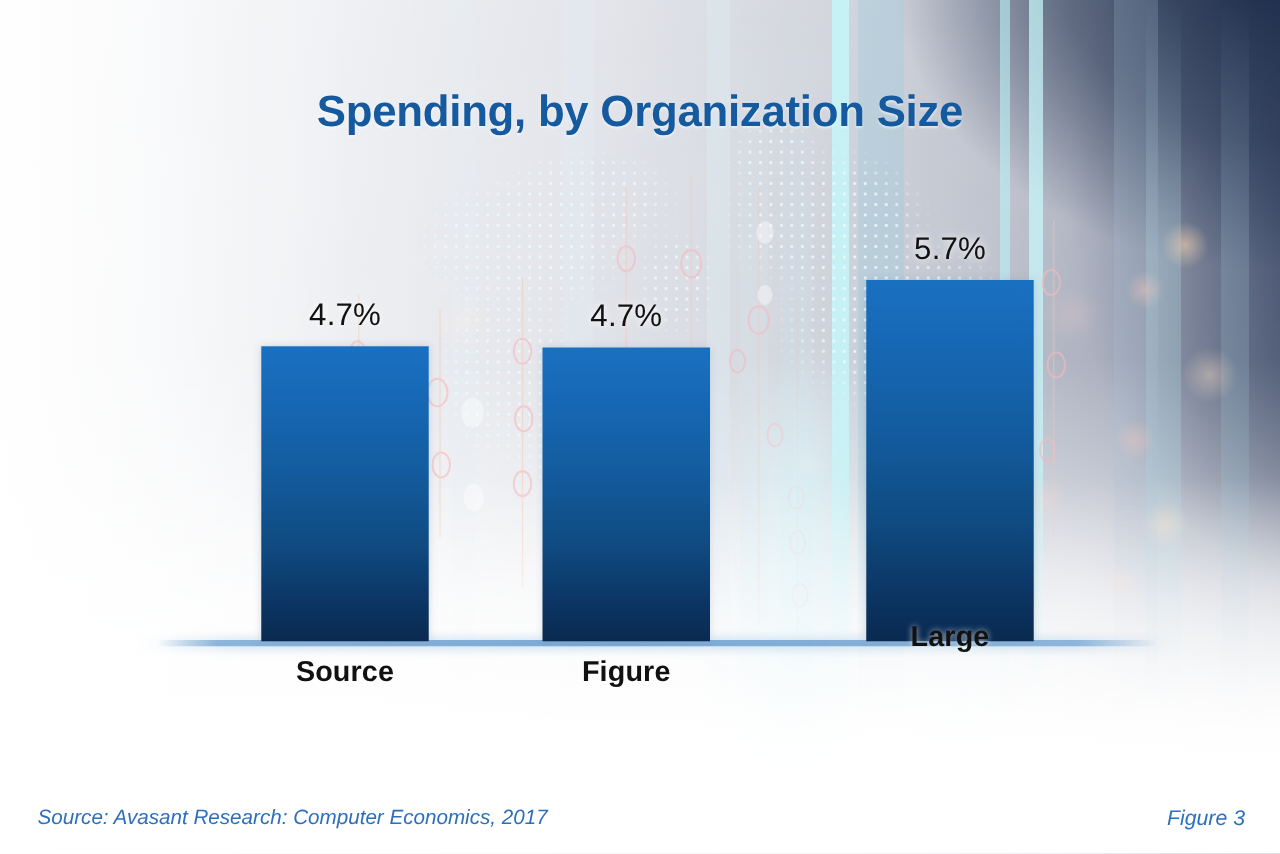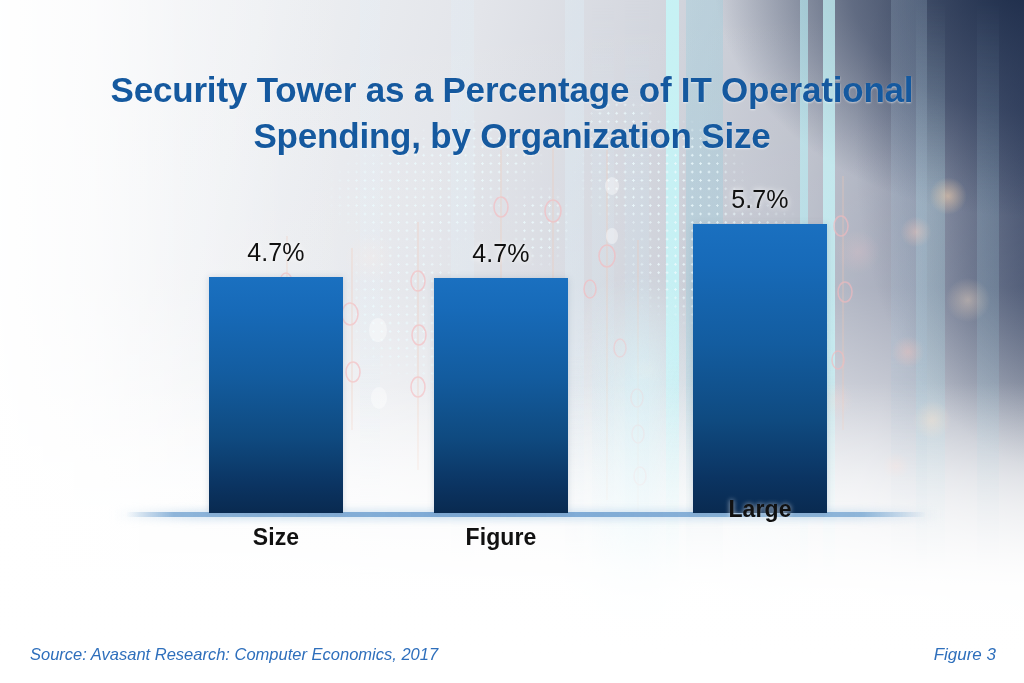--- a/index.html
+++ b/index.html
@@ -279,32 +279,31 @@
       </g>
     </svg>
   </div>
 
   <div class="bg-layer" id="bg-bokeh"></div>
   <div class="bg-layer" id="bg-sheen"></div>
   <div class="bg-layer" id="bg-fade"></div>
   <div class="bg-layer" id="bg-left"></div>
 
   <h1 id="title">
-    <span class="l1">Security Tower as a Percentage of IT Operational</span>
     <span class="l2">Spending, by Organization Size</span>
   </h1>
 
   <div id="plot">
 
     <div id="baseline-glow"></div>
     <div id="baseline"></div>
 
     <div class="bar" style="left:209px;top:277px;width:134px;height:236px;"></div>
     <div class="vlabel" style="left:209px;top:238px;width:134px;">4.7%</div>
-    <div class="clabel" style="left:199px;top:524px;width:154px;">Size</div>
+    <div class="clabel" style="left:199px;top:524px;width:154px;">Source</div>
 
     <div class="bar" style="left:434px;top:278px;width:134px;height:235px;"></div>
     <div class="vlabel" style="left:434px;top:239px;width:134px;">4.7%</div>
     <div class="clabel" style="left:424px;top:524px;width:154px;">Figure</div>
 
     <div class="bar" style="left:693px;top:224px;width:134px;height:289px;"></div>
     <div class="vlabel" style="left:693px;top:185px;width:134px;">5.7%</div>
     <div class="clabel" style="left:683px;top:496px;width:154px;">Large</div>
   </div>
 

